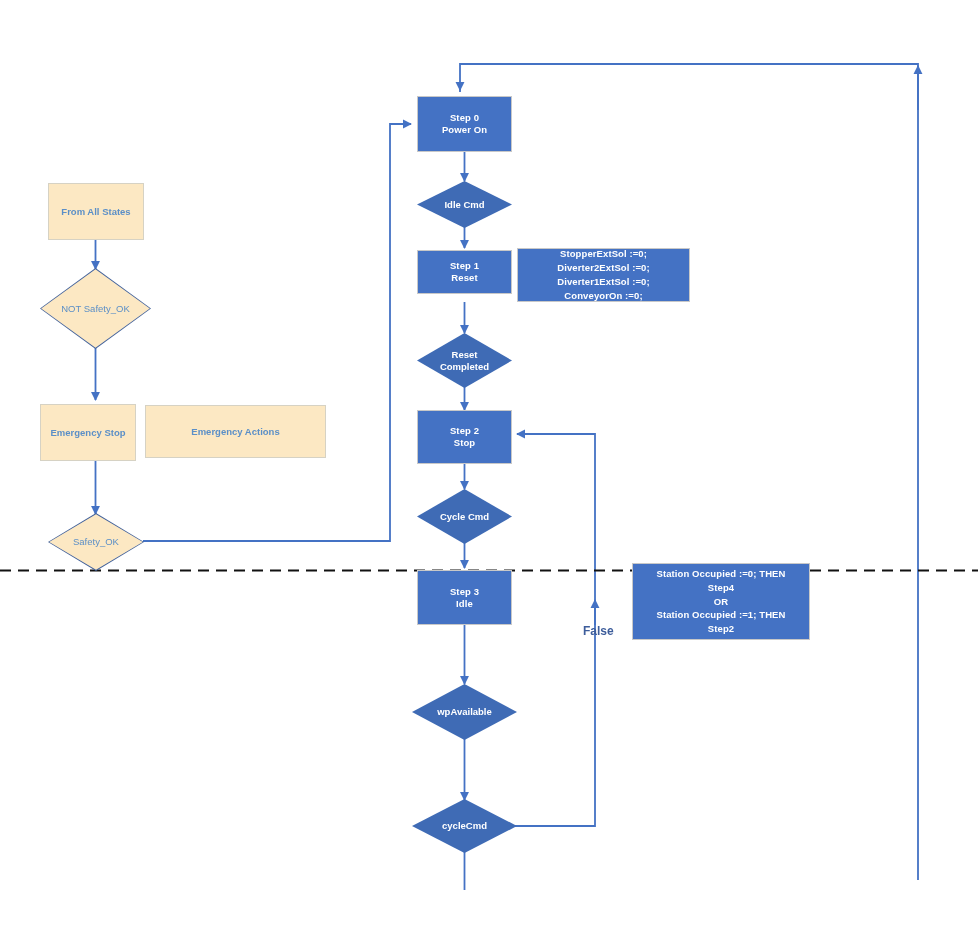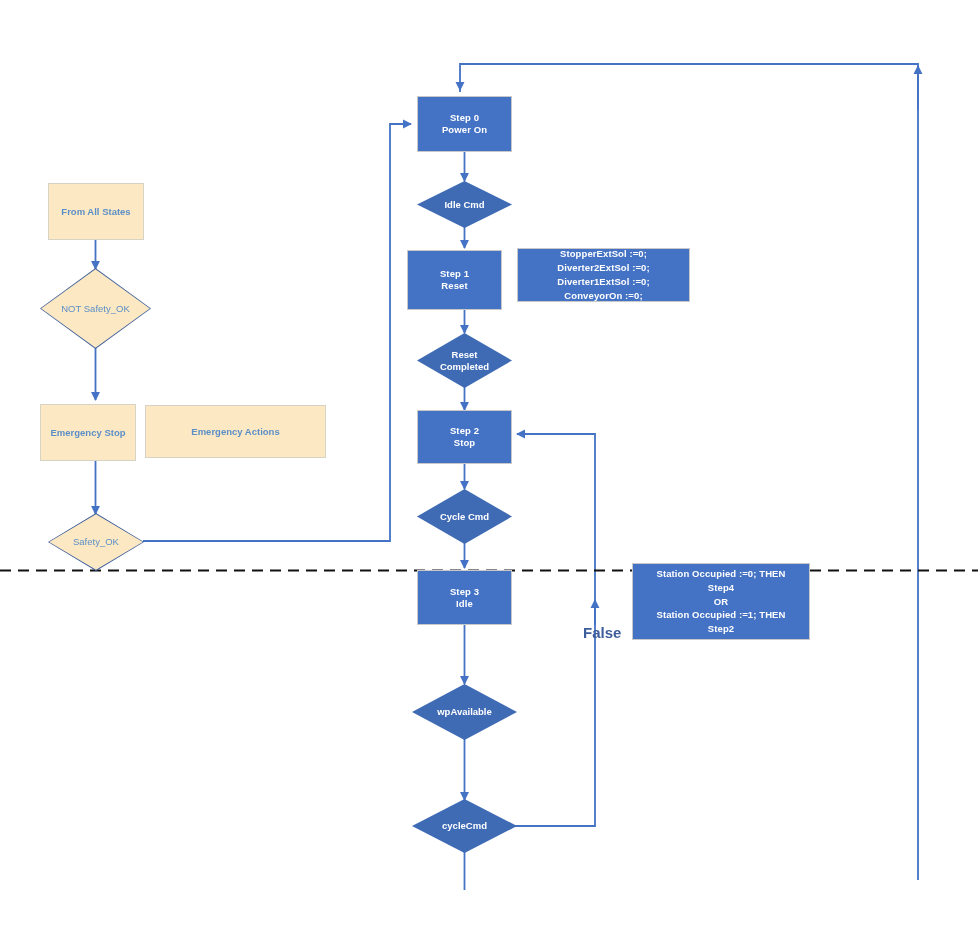--- a/index.html
+++ b/index.html
@@ -78,21 +78,21 @@
   }
   .diamond-cream-border {
     position: absolute;
     z-index: 2;
     background: #41619B;
     clip-path: polygon(50% 0%, 100% 50%, 50% 100%, 0% 50%);
   }
   .edge-label {
     position: absolute;
     color: #3D5D9B;
-    font-size: 15px;
+    font-size: 12px;
     font-weight: 600;
     z-index: 4;
     white-space: nowrap;
   }
 </style>
 </head>
 <body>
 
 <div id="diagram-root">
 
@@ -165,21 +165,21 @@
 
   <div class="node box-blue" style="left:417px; top:96px; width:95px; height:56px;">
     <span class="node-label">Step 0
 Power On</span>
   </div>
 
   <div class="node diamond-blue" style="left:417px; top:181px; width:95px; height:47px;">
     <span class="node-label">Idle Cmd</span>
   </div>
 
-  <div class="node box-blue" style="left:407px; top:250px; width:95px; height:60px;">
+  <div class="node box-blue" style="left:417px; top:250px; width:95px; height:44px;">
     <span class="node-label">Step 1
 Reset</span>
   </div>
 
   <div class="node box-blue box-action" style="left:517px; top:248px; width:173px; height:54px;">
     <span class="node-label">StopperExtSol :=0;
 Diverter2ExtSol :=0;
 Diverter1ExtSol :=0;
 ConveyorOn :=0;</span>
   </div>

